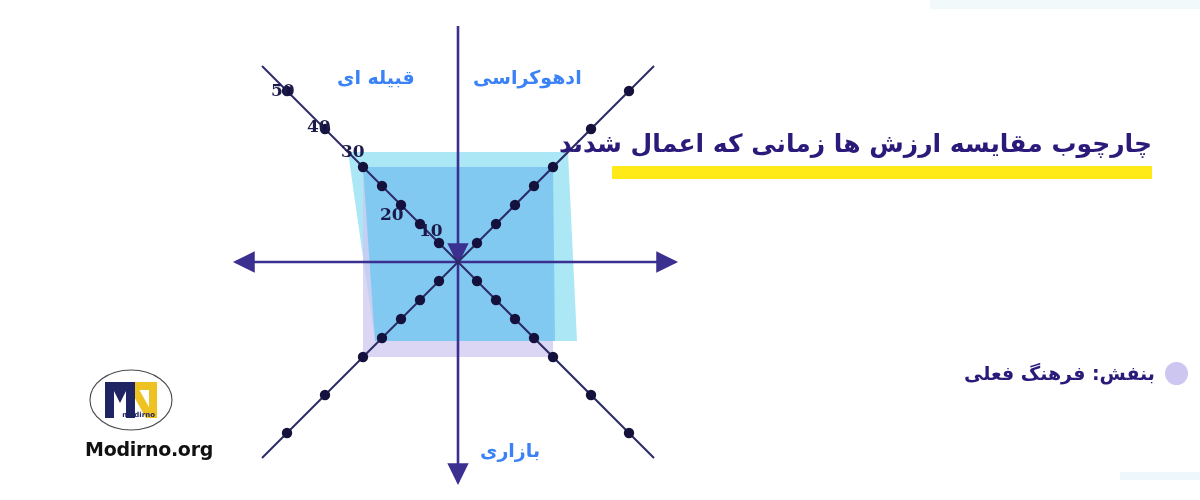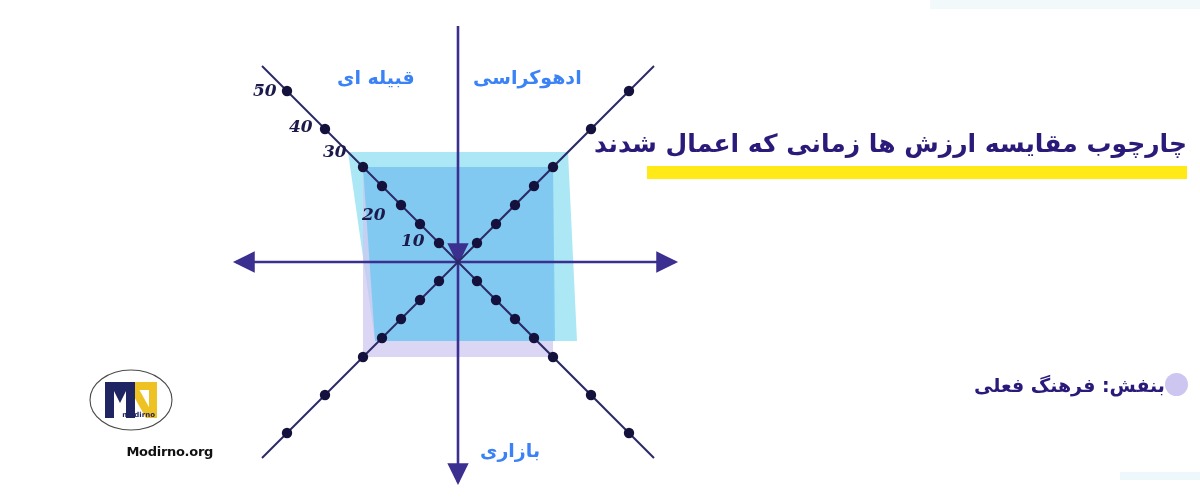--- a/index.html
+++ b/index.html
@@ -38,30 +38,30 @@
     font-weight: bold;
     font-size: 19px;
     white-space: nowrap;
     direction: rtl;
     line-height: 1;
   }
   .scale-num {
     position: absolute;
     color: #1b1a4b;
     font-family: "DejaVu Serif", serif;
-    font-style: italic;
     font-size: 17px;
     font-weight: bold;
     white-space: nowrap;
+    margin-left: 18px;
   }
 
   
   #title-block {
     position: absolute;
-    left: 642px; top: 128px;
+    left: 607px; top: 128px;
     width: 545px;
     text-align: left;
     direction: rtl;
   }
   #title-text {
     color: #2b1a7a;
     font-family: "DejaVu Sans", sans-serif;
     font-weight: bold;
     font-size: 25px;
     letter-spacing: 0px;
@@ -78,22 +78,23 @@
 
   
   #legend {
     position: absolute;
     right: 12px; top: 362px;
     direction: rtl;
     text-align: right;
   }
   .legend-row {
     display: flex;
-    align-items: flex-end;
+    align-items: flex-start;
     justify-content: flex-start;
+    gap: 10px;
     height: 34px;
   }
   .legend-dot {
     width: 23px; height: 23px;
     border-radius: 50%;
     flex: 0 0 auto;
   }
   .legend-label {
     color: #2b1a7a;
     font-family: "DejaVu Sans", sans-serif;
@@ -105,25 +106,25 @@
 
   
   #logo-block {
     position: absolute;
     left: 48px; top: 368px;
     width: 165px;
     text-align: right;
   }
   #logo-mark { margin: 0 auto; display:block; }
   #logo-word {
-    margin-top: 10px;
+    margin-top: 4px;
     color: #111111;
     font-family: "DejaVu Sans", sans-serif;
     font-weight: bold;
-    font-size: 13px;
+    font-size: 19px;
     letter-spacing: -0.3px;
   }
 </style>
 </head>
 <body>
 
 <div id="stage">
 
   <div class="artifact" id="art-tr"></div>
   <div class="artifact" id="art-br"></div>
@@ -189,21 +190,21 @@
         <circle cx="348" cy="357" r="5.2"></circle>
         <circle cx="386" cy="395" r="5.2"></circle>
         <circle cx="424" cy="433" r="5.2"></circle>
       </g>
     </svg>
 
     <span class="axis-label" style="left:268px; top:68px;">ادهوکراسی</span>
     <span class="axis-label" style="left:132px; top:68px;">قبیله ای</span>
     <span class="axis-label" style="left:275px; top:408px;margin-top:33px;">بازاری</span>
 
-    <span class="scale-num" style="left:196px; top:230px;">10</span>
+    <span class="scale-num" style="left:196px; top:220px;">10</span>
     <span class="scale-num" style="left:157px; top:204px;">20</span>
     <span class="scale-num" style="left:118px; top:141px;">30</span>
     <span class="scale-num" style="left:84px;  top:116px;">40</span>
     <span class="scale-num" style="left:48px;  top:80px;">50</span>
   </div>
 
   <div id="title-block">
     <div id="title-text">چارچوب مقایسه ارزش ها زمانی که اعمال شدند</div>
     <div id="title-underline"></div>
   </div>

